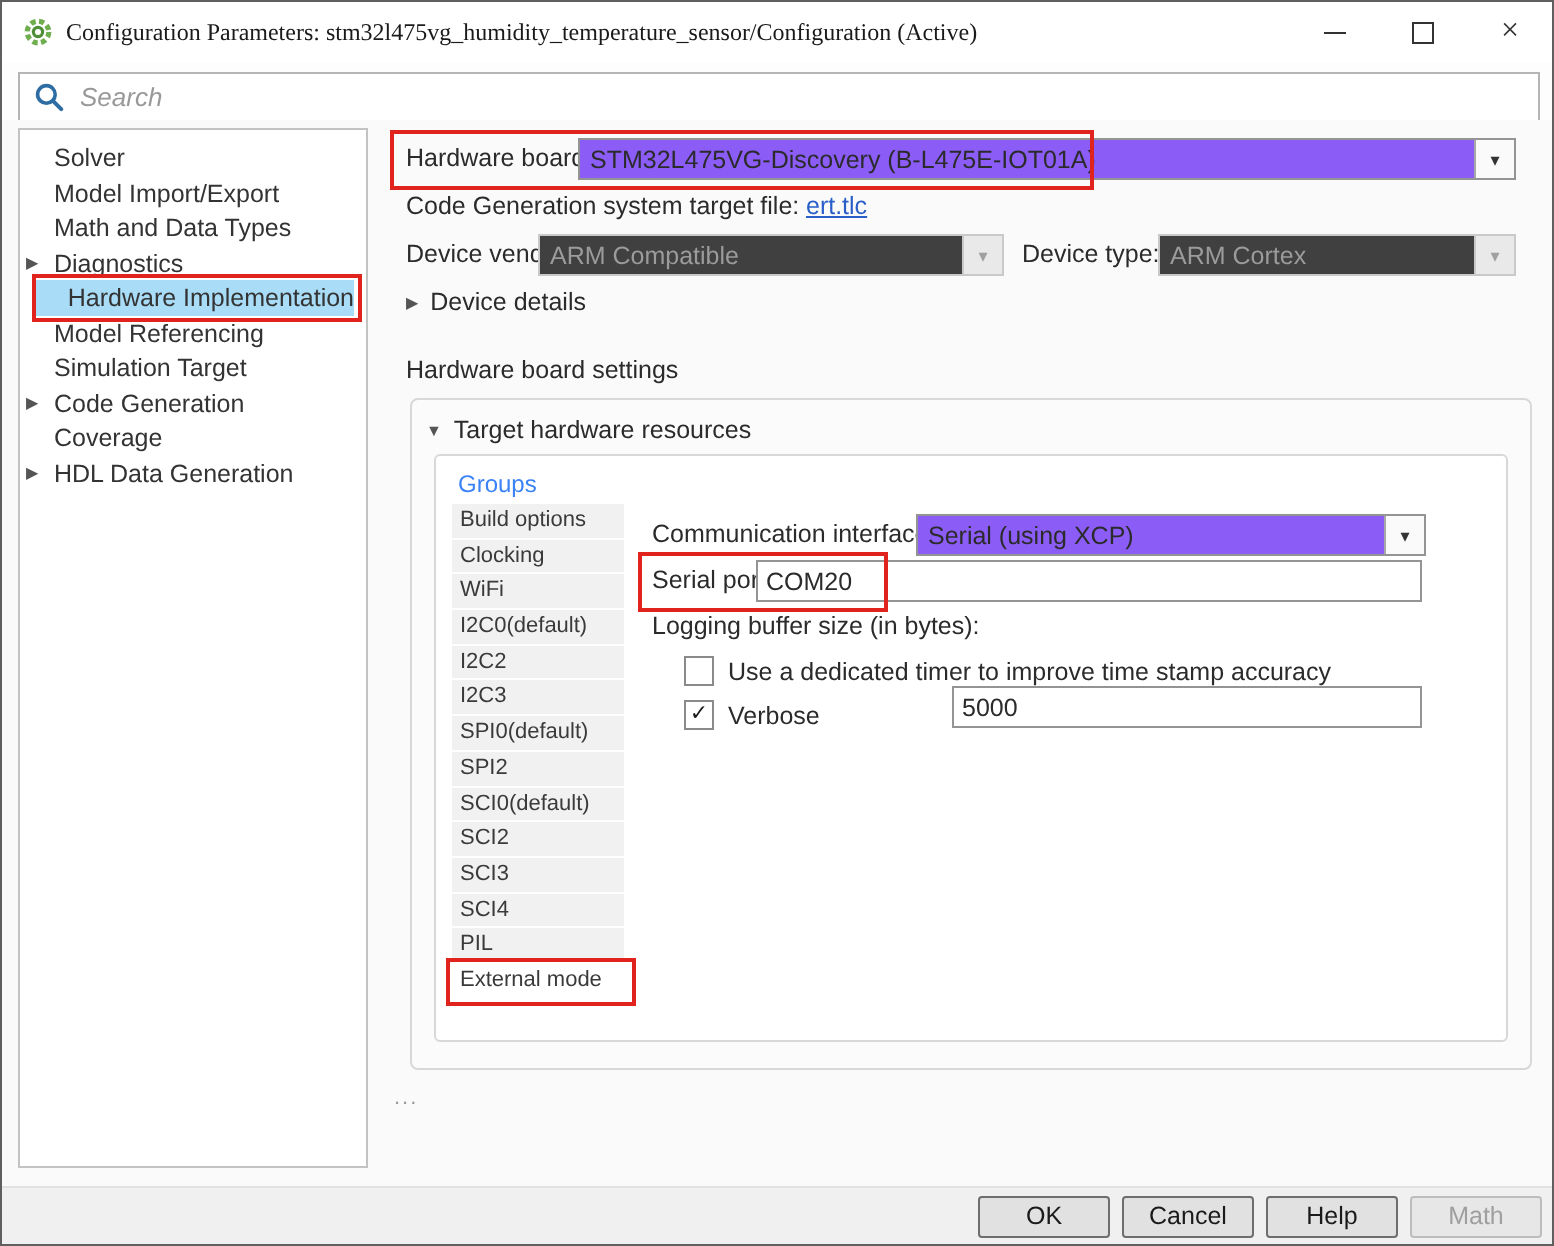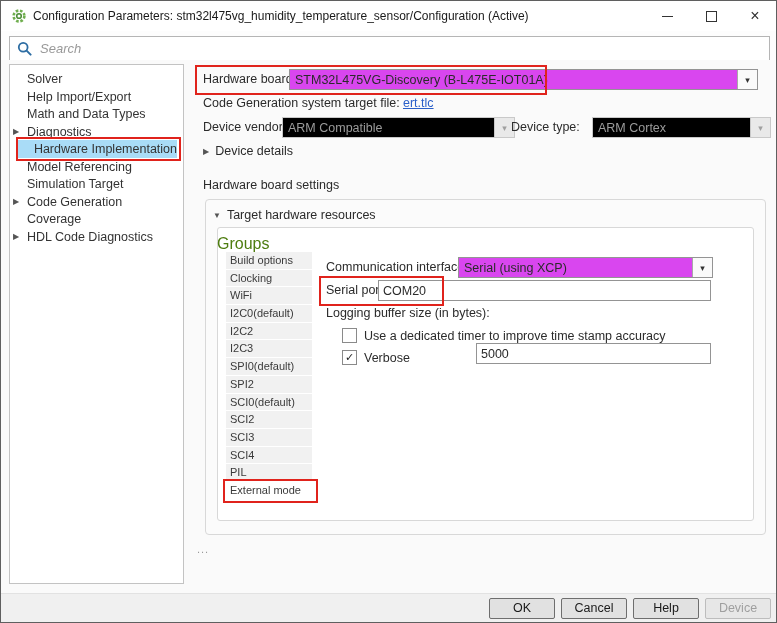--- a/index.html
+++ b/index.html
@@ -1,19 +1,19 @@
 <!DOCTYPE html>
 <html><head>
 <meta charset="utf-8">
 <style>
   html,body{margin:0;padding:0;background:#ffffff;font-family:"Liberation Sans",sans-serif;}
   #window{position:relative;width:775px;height:621px;border:1px solid #5f5f5f;background:#fdfdfd;overflow:hidden;}
 
   
-  .titlebar{position:absolute;left:0;top:0;width:100%;height:30px;background:#ffffff;}
+  .titlebar{position:absolute;left:0;top:0;width:100%;height:30px;background:#ffffff;font-family:Liberation Serif, serif;}
   .title-icon{position:absolute;left:10px;top:7px;width:16px;height:16px;}
   .title-text{position:absolute;left:32px;top:0;height:30px;line-height:30px;font-size:12px;color:#1a1a1a;white-space:nowrap;}
   .win-btn{position:absolute;top:0;width:34px;height:30px;display:flex;align-items:center;justify-content:center;cursor:default;}
   .btn-min{right:92px;} .btn-max{right:48px;} .btn-close{right:4px;}
   .glyph-min{display:block;width:11px;height:1px;background:#333;}
   .glyph-max{display:block;width:9px;height:9px;border:1px solid #333;}
   .glyph-close{font-size:16px;color:#333;line-height:1;}
 
   
   .searchbar{position:absolute;left:8px;top:35px;width:759px;height:23px;border:1px solid #b5b5b5;background:#fff;display:flex;align-items:center;}
@@ -23,35 +23,35 @@
 
   
   .sidebar{position:absolute;left:8px;top:63px;width:173px;height:518px;border:1px solid #c3c3c3;background:#ffffff;}
   .sb-item{position:absolute;left:9px;width:164px;height:18px;line-height:18px;font-size:12.5px;color:#333;padding-left:17px;white-space:nowrap;cursor:default;}
   .sb-item .tri{position:absolute;left:3px;top:0;font-size:8px;color:#555;line-height:18px;}
   .sb-item.selected{left:17px;width:150px;padding-left:9px;background:#a9dcf7;text-align:right;}
 
   
   .content-bg{position:absolute;left:0;top:59px;width:100%;height:533px;background:#fafafa;}
   .lbl{position:absolute;font-size:12.5px;color:#2b2b2b;white-space:nowrap;line-height:21px;}
-  .combo{position:absolute;height:21px;border:1px solid #949494;background:#d946ef;display:flex;align-items:center;box-sizing:border-box;}
+  .combo{position:absolute;height:21px;border:1px solid #949494;background:#8b5cf6;display:flex;align-items:center;box-sizing:border-box;}
   .combo-value{flex:1;font-size:12.5px;color:#2b2b2b;padding-left:5px;white-space:nowrap;overflow:hidden;}
   .combo-arrow{flex:0 0 19px;height:100%;border-left:1px solid #a8a8a8;background:#fafafa;display:flex;align-items:center;justify-content:center;font-size:9px;color:#333;}
-  .combo.disabled{background:#000000;border-color:#c9c9c9;margin-left:13px;}
+  .combo.disabled{background:#404040;border-color:#c9c9c9;}
   .combo.disabled .combo-value{color:#9b9b9b;}
   .combo.disabled .combo-arrow{background:#e9e9e9;border-left-color:#c9c9c9;color:#a0a0a0;}
   .tfield{position:absolute;height:21px;border:1px solid #949494;background:#fff;box-sizing:border-box;font-size:12.5px;color:#2b2b2b;padding:0 4px;font-family:"Liberation Sans",sans-serif;outline:none;}
   .link{color:#2a5fc9;text-decoration:underline;cursor:pointer;}
   .toggle-row{position:absolute;font-size:12.5px;color:#2b2b2b;white-space:nowrap;cursor:default;}
   .toggle-row .tri{font-size:8px;color:#555;margin-right:6px;vertical-align:1px;}
 
   .panel-outer{position:absolute;left:204px;top:198px;width:561px;height:336px;border:1px solid #d8d8d8;border-radius:4px;background:#fbfbfb;box-sizing:border-box;}
   .panel-inner{position:absolute;left:216px;top:226px;width:537px;height:294px;border:1px solid #d8d8d8;border-radius:3px;background:#ffffff;box-sizing:border-box;}
 
-  .groups-label{position:absolute;left:216px;top:234px;font-size:16px;color:#4d7c0f;}
+  .groups-label{position:absolute;left:228px;top:234px;font-size:12px;color:#3b82f6;}
   .group-list{position:absolute;left:225px;top:251px;width:86px;}
   .group-row{height:16.7px;line-height:16.7px;margin-bottom:1px;background:#f1f1f1;font-size:11px;color:#3a3a3a;padding-left:4px;white-space:nowrap;overflow:hidden;cursor:default;}
   .group-row.annotated{background:#ffffff;}
 
   .checkrow{position:absolute;display:flex;align-items:center;font-size:12.5px;color:#2b2b2b;white-space:nowrap;padding-left:16px;}
   .checkbox{width:13px;height:13px;border:1px solid #8a8a8a;background:#fff;margin-right:7px;display:flex;align-items:center;justify-content:center;font-size:11px;color:#1c1c1c;line-height:1;flex:0 0 auto;}
 
   .ellipsis{position:absolute;left:196px;top:542px;font-size:11px;color:#9a9a9a;letter-spacing:1px;}
 
   
@@ -89,29 +89,29 @@
       <circle cx="6.2" cy="6.2" r="4.4" fill="none" stroke="#2d6da3" stroke-width="1.8"></circle>
       <line x1="9.6" y1="9.6" x2="13.6" y2="13.6" stroke="#2d6da3" stroke-width="2" stroke-linecap="round"></line>
     </svg>
     <input type="text" placeholder="Search" style="">
   </div>
 
   <div class="content-bg"></div>
 
   <div class="sidebar"></div>
   <div class="sb-item" style="top:69px"><span>Solver</span></div>
-  <div class="sb-item" style="top:86.5px"><span>Help Import/Export</span></div>
+  <div class="sb-item" style="top:86.5px"><span>Model Import/Export</span></div>
   <div class="sb-item" style="top:104px"><span>Math and Data Types</span></div>
   <div class="sb-item" style="top:121.5px"><span class="tri">▶</span><span>Diagnostics</span></div>
   <div class="sb-item selected" style="top:139px"><span>Hardware Implementation</span></div>
   <div class="sb-item" style="top:156.5px"><span>Model Referencing</span></div>
   <div class="sb-item" style="top:174px"><span>Simulation Target</span></div>
   <div class="sb-item" style="top:191.5px"><span class="tri">▶</span><span>Code Generation</span></div>
   <div class="sb-item" style="top:209px"><span>Coverage</span></div>
-  <div class="sb-item" style="top:226.5px"><span class="tri">▶</span><span>HDL Code Diagnostics</span></div>
+  <div class="sb-item" style="top:226.5px"><span class="tri">▶</span><span>HDL Data Generation</span></div>
 
   <span class="lbl" style="left:202px;top:68px">Hardware board:</span>
   <div class="combo" style="left:288px;top:68px;width:469px">
     <span class="combo-value">STM32L475VG-Discovery (B-L475E-IOT01A)</span>
     <span class="combo-arrow">▾</span>
   </div>
 
   <span class="lbl" style="left:202px;top:92px">Code Generation system target file:</span>
   <span class="lbl link" style="left:402px;top:92px">ert.tlc</span>
 
@@ -175,21 +175,21 @@
     <span class="checkbox">✓</span>
     <span>Verbose</span>
   </div>
 
   <span class="ellipsis">...</span>
 
   <div class="footer">
     <button class="btn">OK</button>
     <button class="btn">Cancel</button>
     <button class="btn">Help</button>
-    <button class="btn disabled">Device</button>
+    <button class="btn disabled">Math</button>
   </div>
 
   <div class="annot" style="left:194px;top:64px;width:348px;height:26px"></div>
   <div class="annot" style="left:15px;top:136px;width:161px;height:20px"></div>
   <div class="annot" style="left:318px;top:275px;width:121px;height:26px"></div>
   <div class="annot" style="left:222px;top:478px;width:91px;height:20px"></div>
 
 </div>
 
 </body></html>

